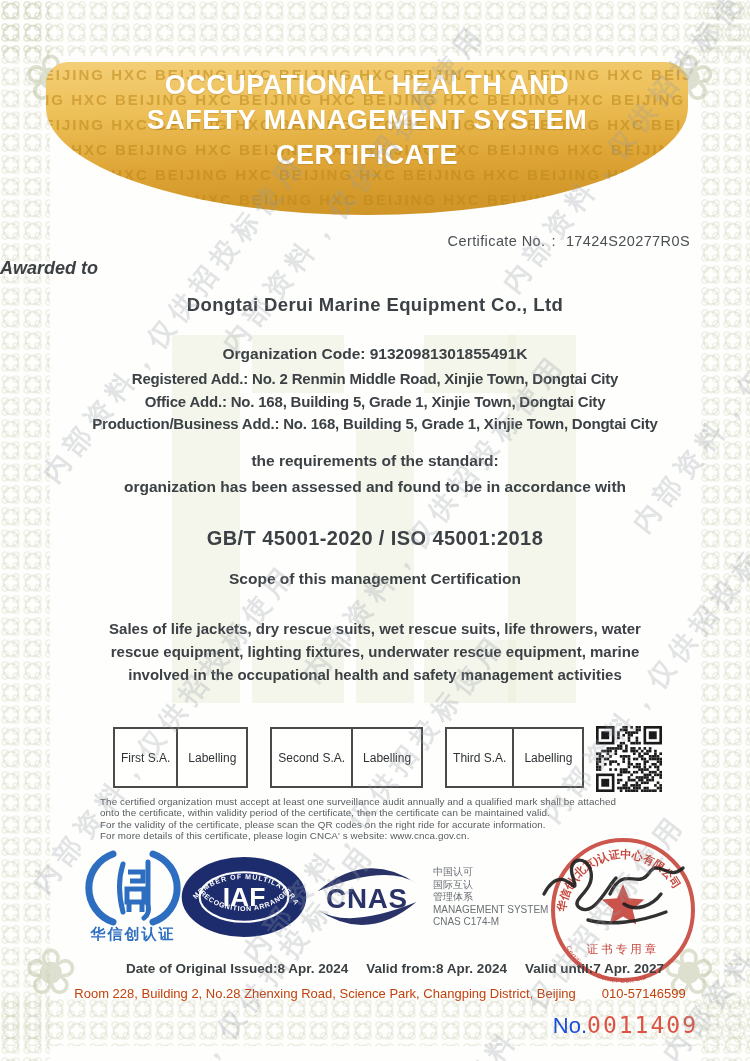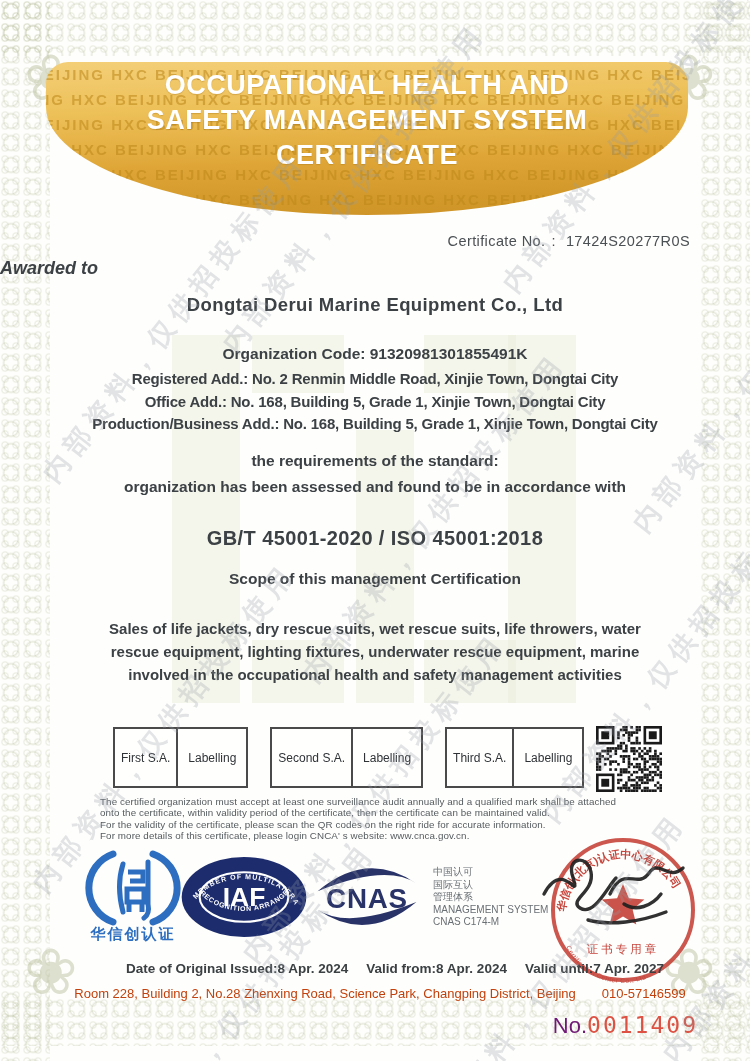--- a/index.html
+++ b/index.html
@@ -76,21 +76,21 @@
   .hxc-caption { position:absolute; left:78px; top:925px; width:110px; text-align:center;
                  font-size:15px; font-weight:bold; color:#2d6ec0; letter-spacing:2px; }
   #accred { position:absolute; left:433px; top:866px; font-size:10px; line-height:12.5px;
             color:#6a7075; }
   
   .dates { position:absolute; left:70px; width:650px; top:961px; display:flex;
            justify-content:center; gap:18px; font-size:13.5px; font-weight:bold; color:#3b4043; }
   .addr-foot { position:absolute; left:30px; width:700px; top:986px; display:flex;
            justify-content:center; gap:26px; font-size:13px; font-weight:normal; color:#c2410c; }
   .serial { position:absolute; right:52px; top:1012px; }
-  .serial .no { font-size:22px; color:#701a75; }
+  .serial .no { font-size:22px; color:#1d4ed8; }
   .serial .digits { font-size:23px; color:#dd5243; letter-spacing:2px;
                     font-family:"DejaVu Sans Mono", monospace; }
 </style>
 </head>
 <body>
 
 <div class="page">
 
   <div class="lace top"></div>
   <div class="lace bottom"></div>

